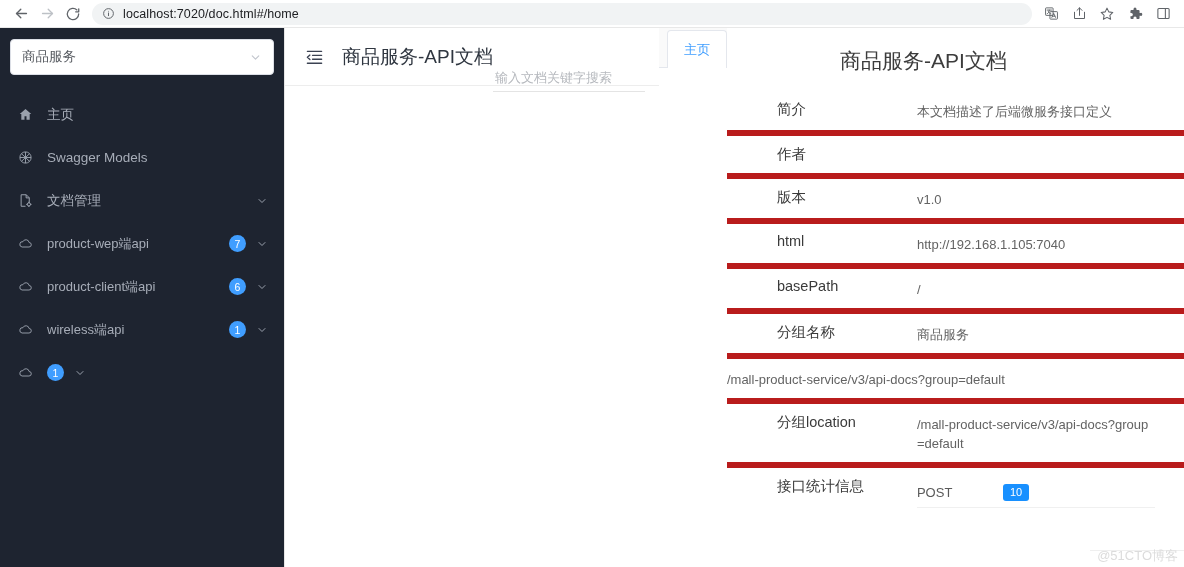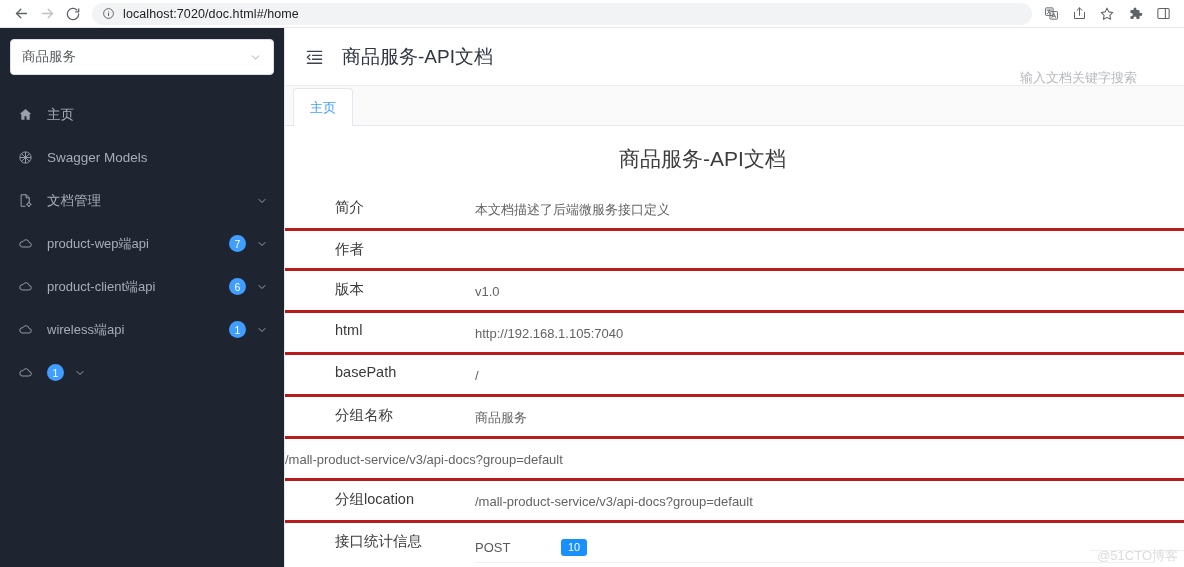--- a/index.html
+++ b/index.html
@@ -119,21 +119,21 @@
   }
   .menu-item .mi-caret { flex: none; color: #9aa1ad; display: flex; }
   .menu-item.sub { font-size: 13px; }
 
   
   .main {
     flex: 1 1 auto;
     min-width: 0;
     background: #fff;
     display: flex;
-    flex-direction: column;
+    flex-direction: row;
     position: relative;
   }
   .topbar {
     height: 58px;
     flex: none;
     background: #fff;
     border-bottom: 1px solid #ededed;
     display: flex;
     align-items: center;
     padding: 0 14px 0 20px;
@@ -203,21 +203,21 @@
     font-size: 21px;
     color: #3c3c3c;
     padding: 19px 0 16px 0;
     font-weight: normal;
     margin-right: 64px;
   }
   .info-table { width: 100%; }
   .info-row {
     display: flex;
     align-items: flex-start;
-    border-bottom: 3px solid #b91c1c;
+    border-bottom: 6px solid #b91c1c;
     min-height: 34px;
     padding: 9px 0 9px 0;
   }
   .info-row .k {
     width: 190px;
     flex: none;
     padding-left: 50px;
     font-size: 14.5px;
     color: #3a3a3a;
   }

